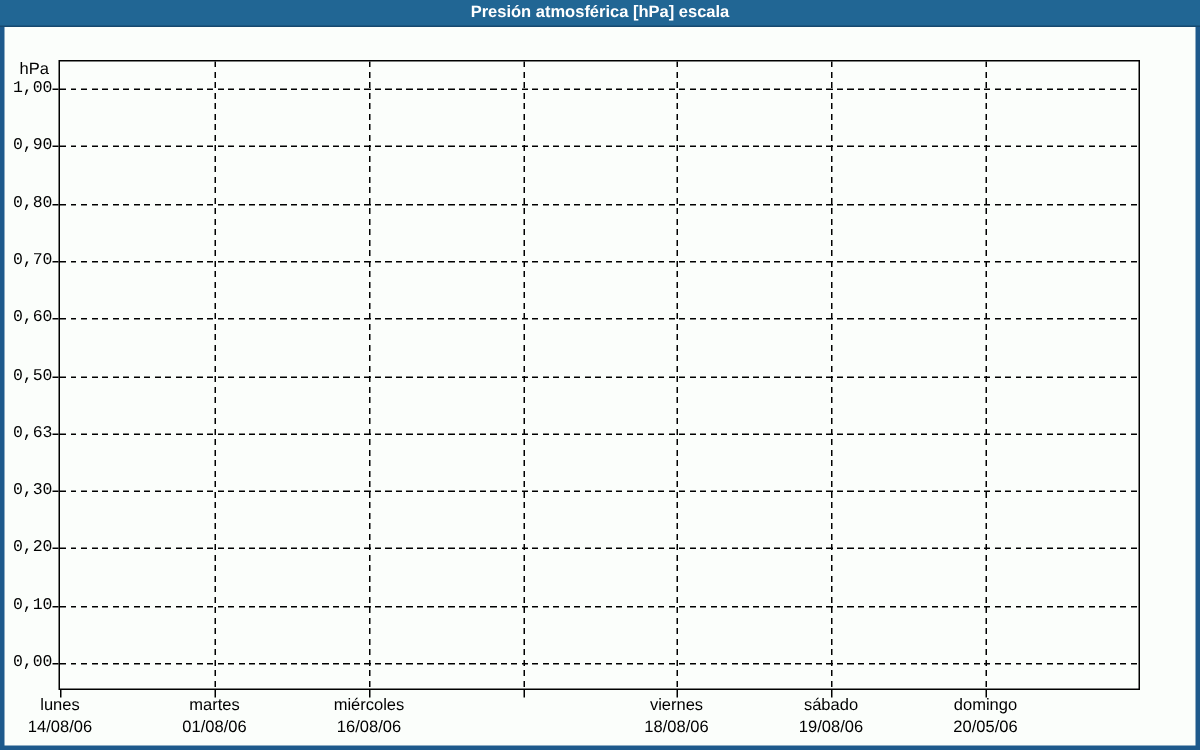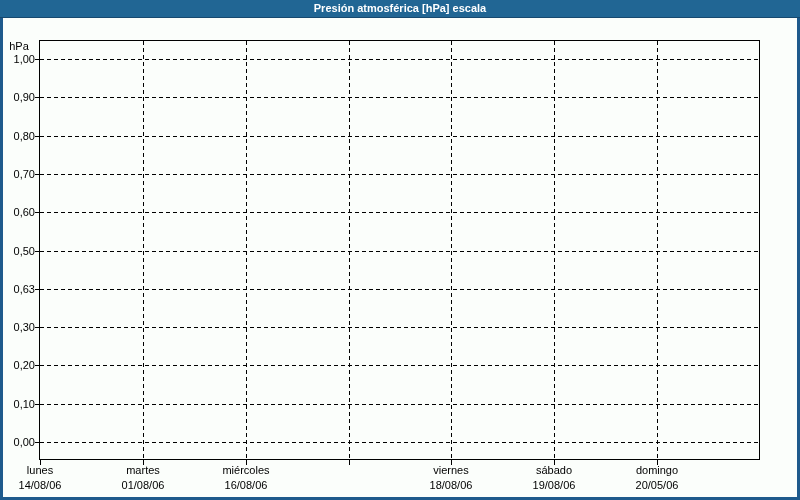--- a/index.html
+++ b/index.html
@@ -43,24 +43,25 @@
   .vgrid {
     position: absolute; top: 0; width: 1px; height: 418px;
     background: repeating-linear-gradient(to bottom, #000 0, #000 4px, transparent 4px, transparent 7px);
   }
   .ytick { position: absolute; left: 32px; width: 4px; height: 1px; background: #000; }
   .xtick { position: absolute; top: 442px; width: 1px; height: 5px; background: #000; }
   .ylabel {
     position: absolute; left: 0; width: 32px; height: 12px;
     font-size: 11px; line-height: 12px; color: #000;
     text-align: right;
+    font-family: Liberation Mono, monospace;
   }
   .yunit {
-    position: absolute; left: 0; top: 22px; width: 32px; height: 12px;
-    font-size: 11px; line-height: 12px; color: #000; text-align: center;
+    position: absolute; left: 10px; top: 22px; width: 32px; height: 12px;
+    font-size: 11px; line-height: 12px; color: #000; text-align: left;
   }
   .daygroup {
     position: absolute; top: 445px; width: 100px;
     font-size: 11px; line-height: 15px; color: #000;
     text-align: center;
   }
   .dayname, .daydate { display: block; }
 </style>
 </head>
 <body>

